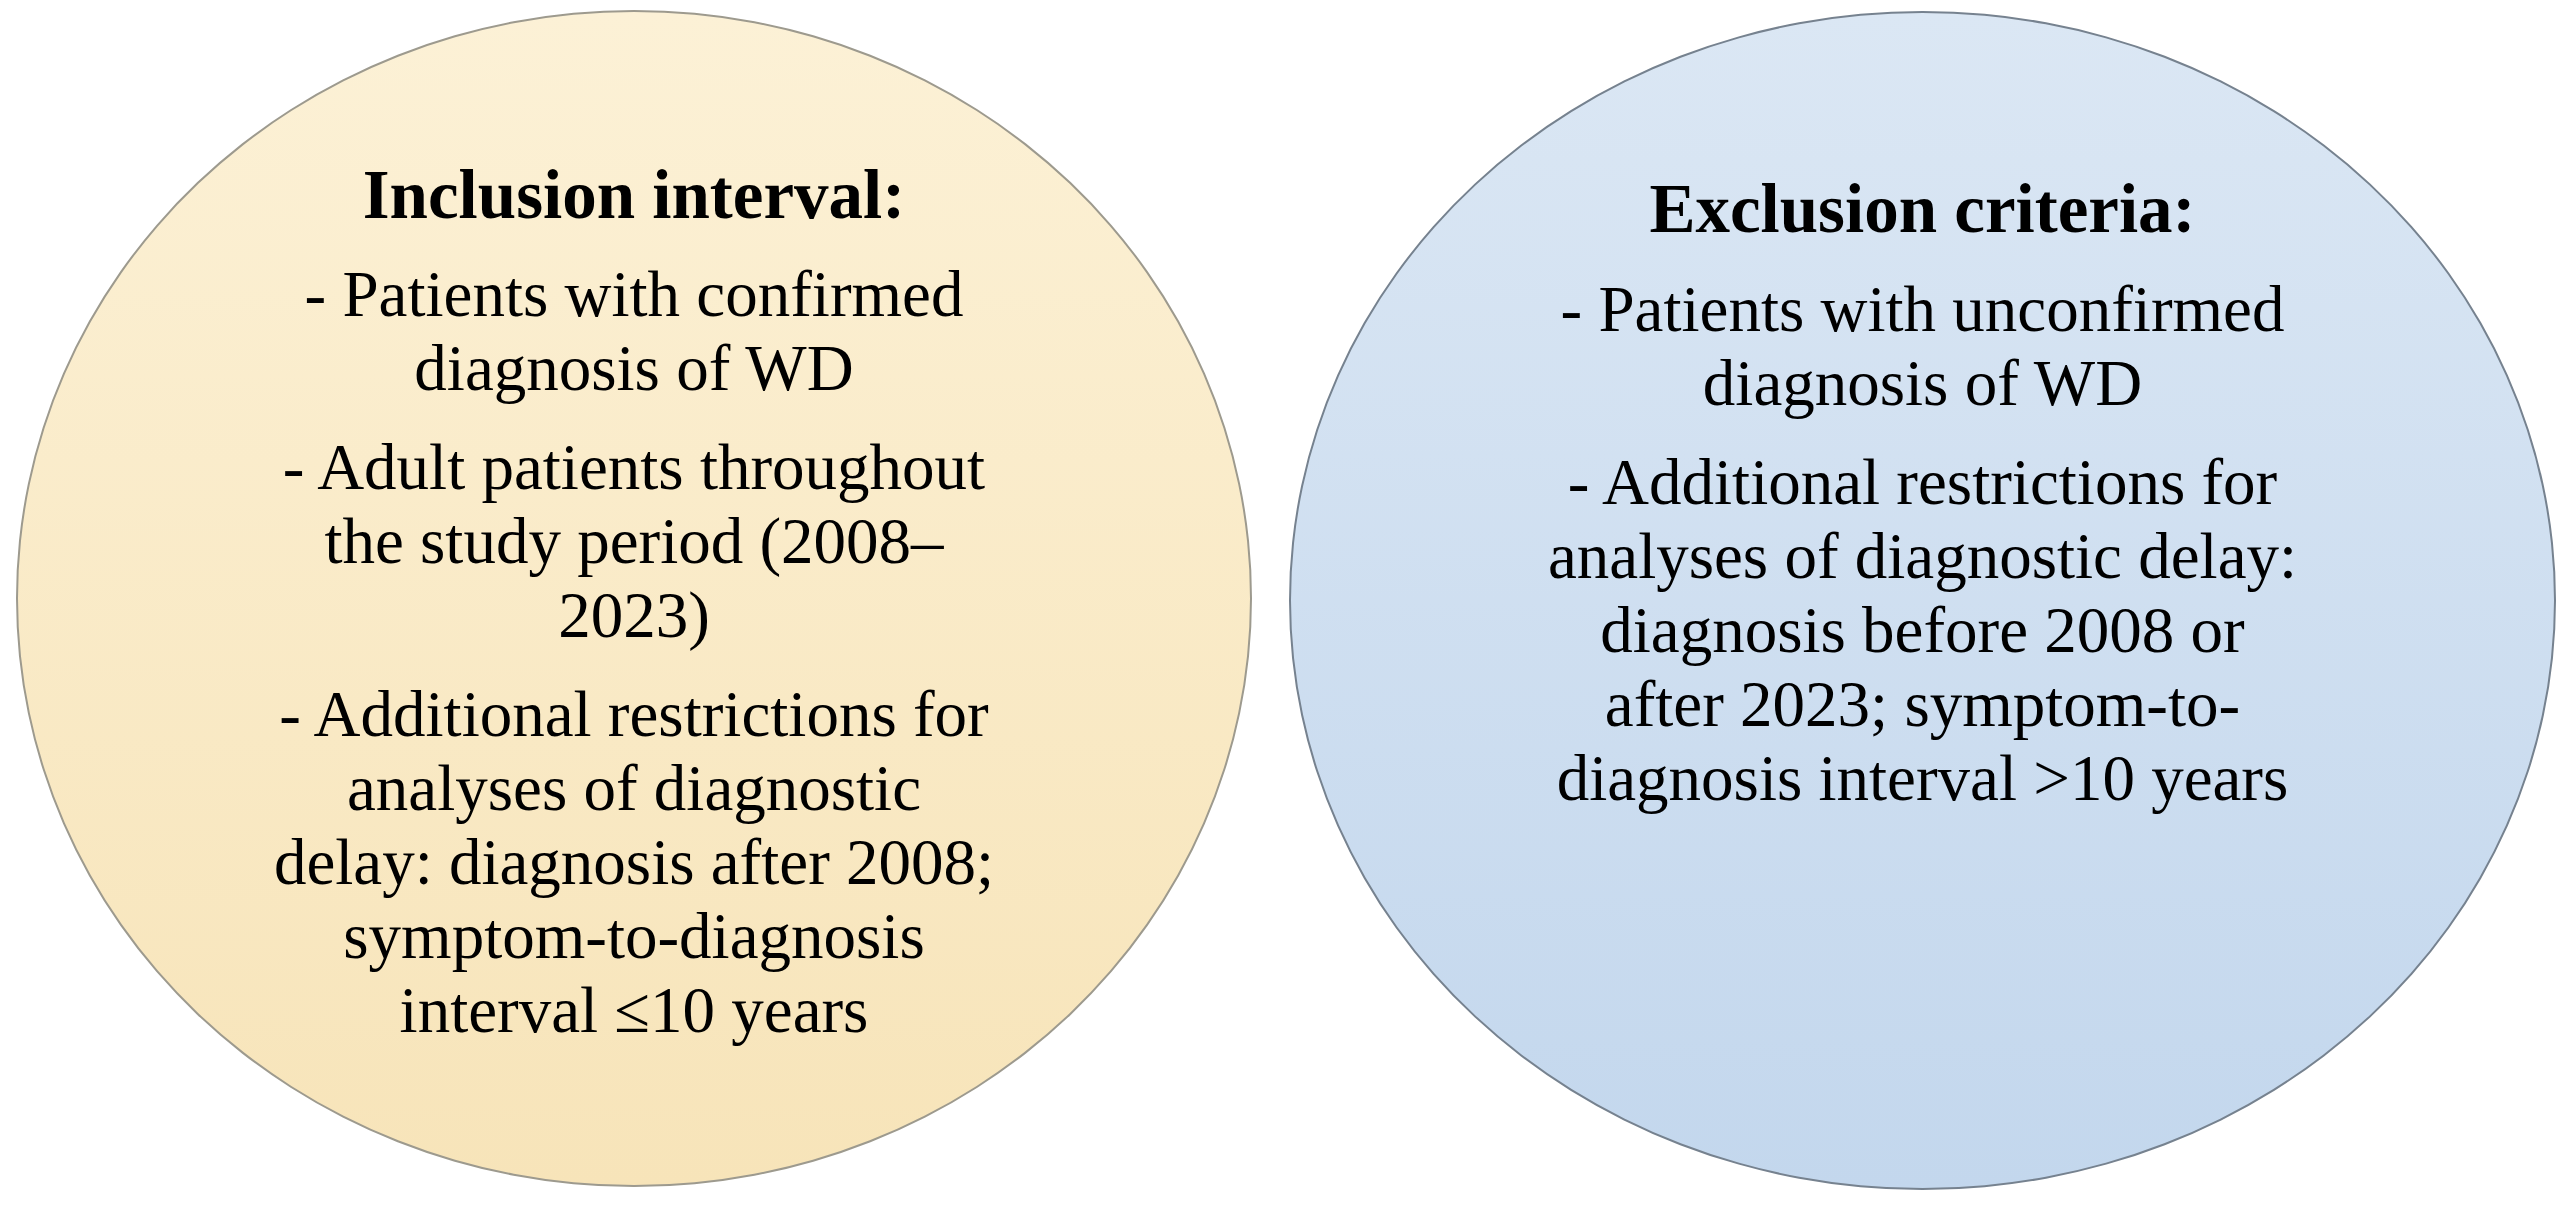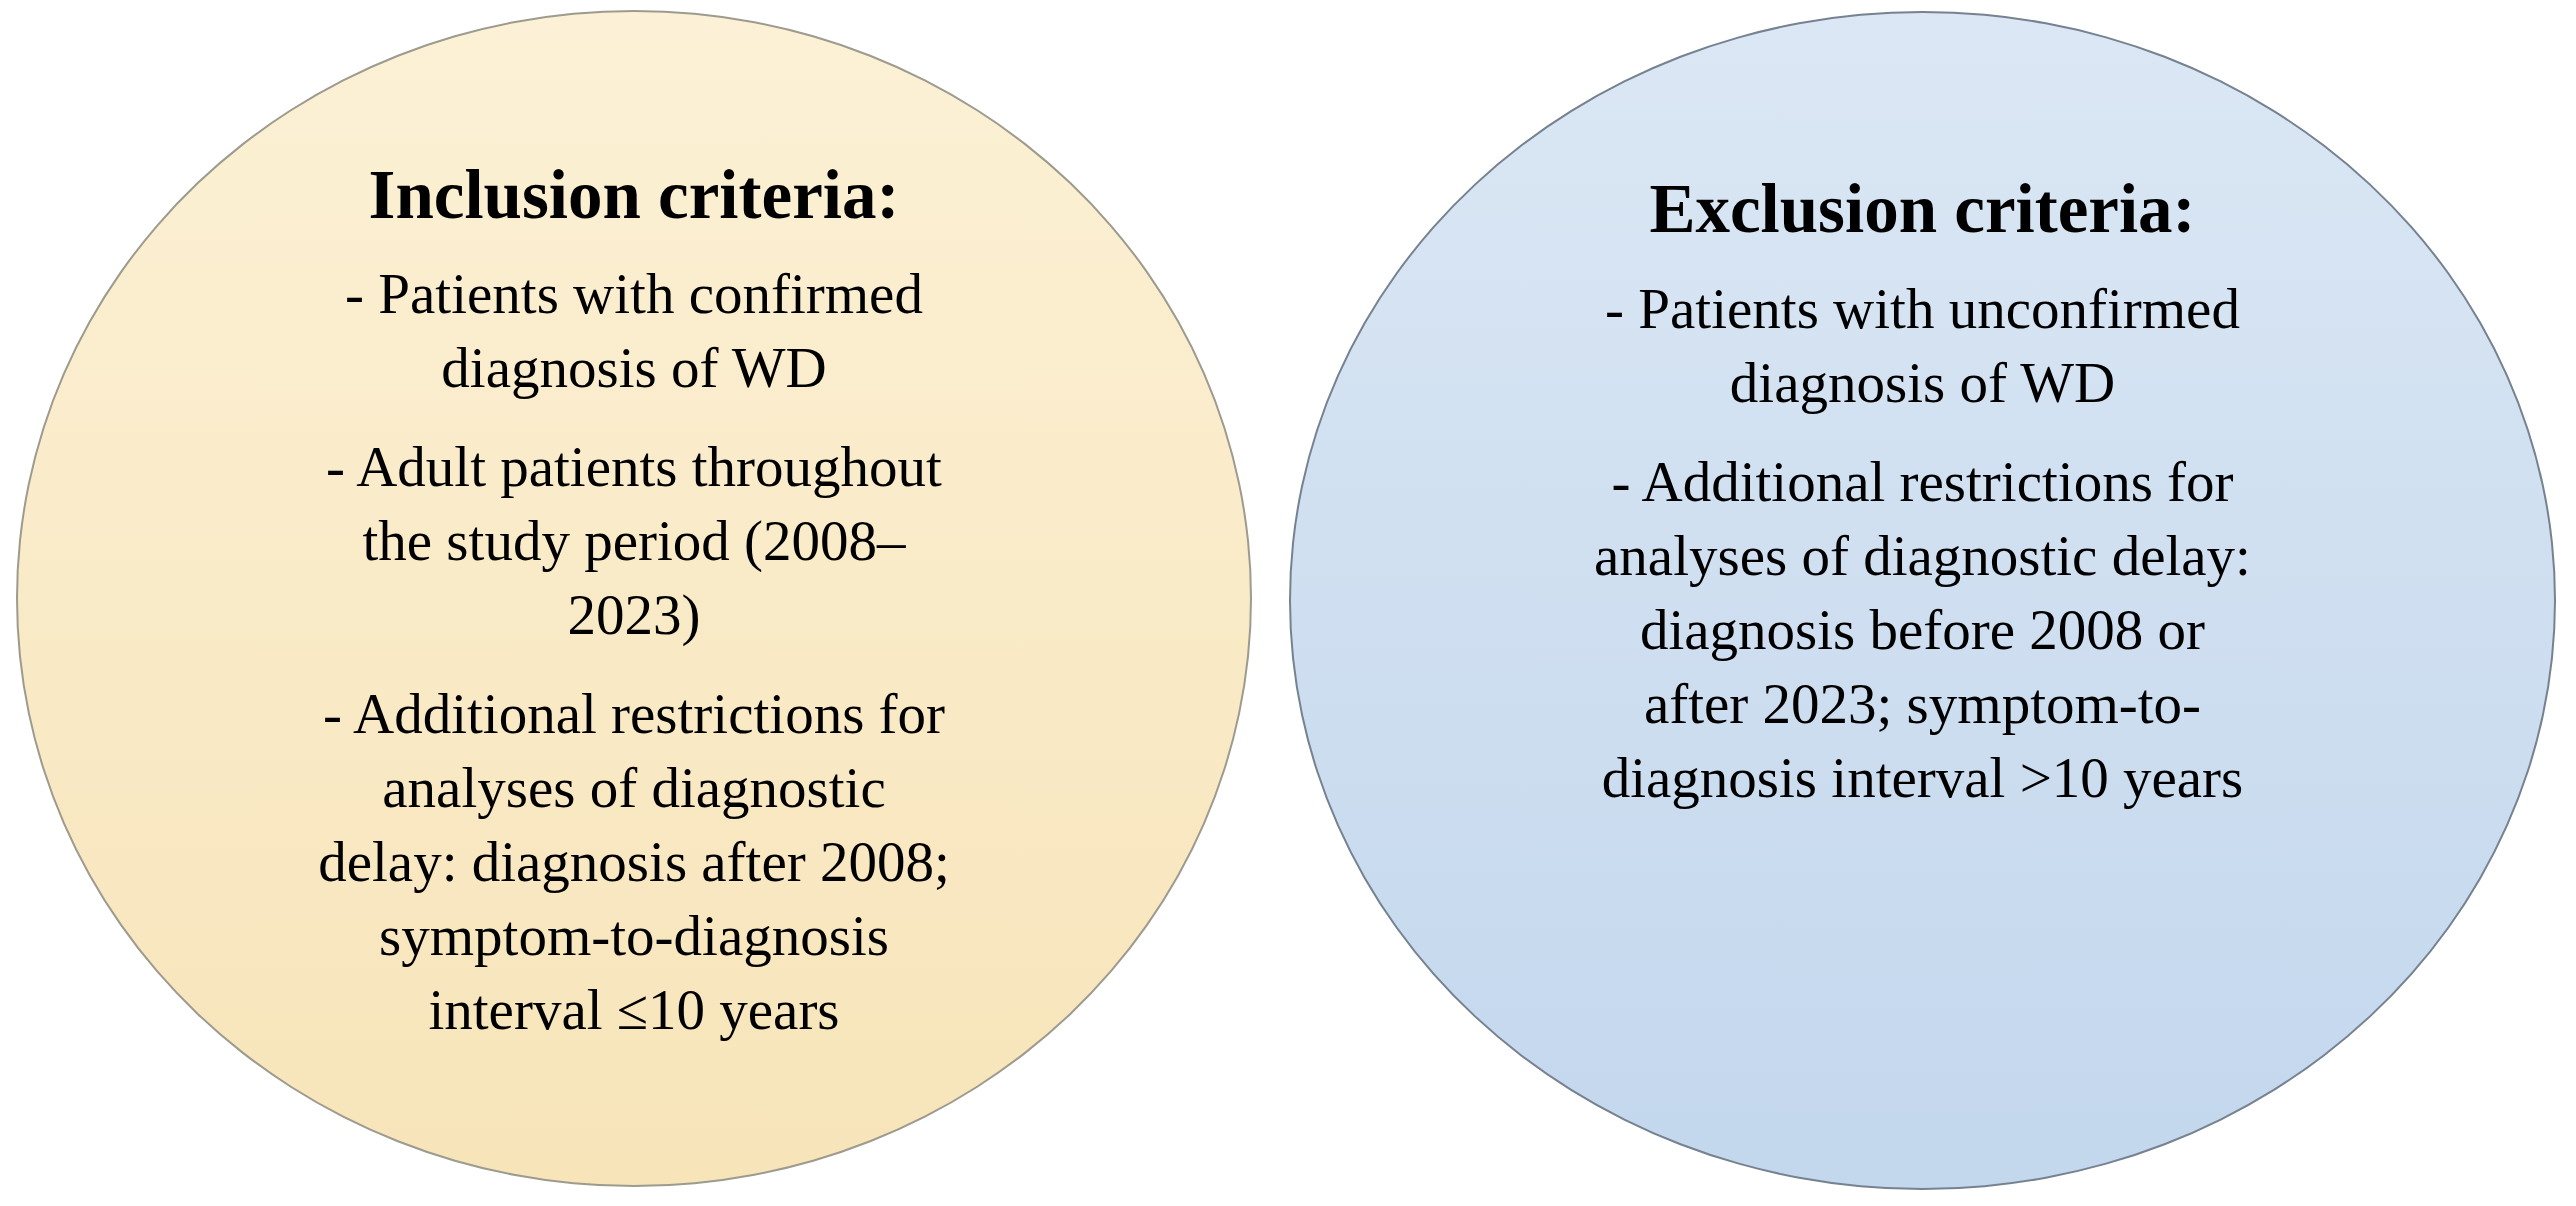--- a/index.html
+++ b/index.html
@@ -40,33 +40,33 @@
   #inclusion-ellipse .text-block { top: 143px; width: 801px; }
   #exclusion-ellipse .text-block { top: 156px; width: 865px; }
   .circle-title {
     font-size: 69px;
     line-height: 80px;
     font-weight: bold;
     margin: 0 0 22.4px 0;
     white-space: pre-line;
   }
   .criteria-item {
-    font-size: 57px;
+    font-size: 65px;
     line-height: 74px;
     margin: 0 0 25px 0;
     white-space: pre-line;
   }
   .criteria-item:last-child { margin-bottom: 16px; }
 </style>
 </head>
 <body>
 
 <div id="inclusion-ellipse" class="ellipse inclusion" style="--fill-top: #FCF1D6; --fill-bottom: #F7E4B9; --border: #9D9A8E;">
   <div class="text-block">
-    <div class="circle-title">Inclusion criteria:</div>
+    <div class="circle-title">Inclusion interval:</div>
     <p class="criteria-item">- Patients with confirmed
 diagnosis of WD</p>
     <p class="criteria-item">- Adult patients throughout
 the study period (2008–
 2023)</p>
     <p class="criteria-item">- Additional restrictions for
 analyses of diagnostic
 delay: diagnosis after 2008;
 symptom-to-diagnosis
 interval ≤10 years</p>

